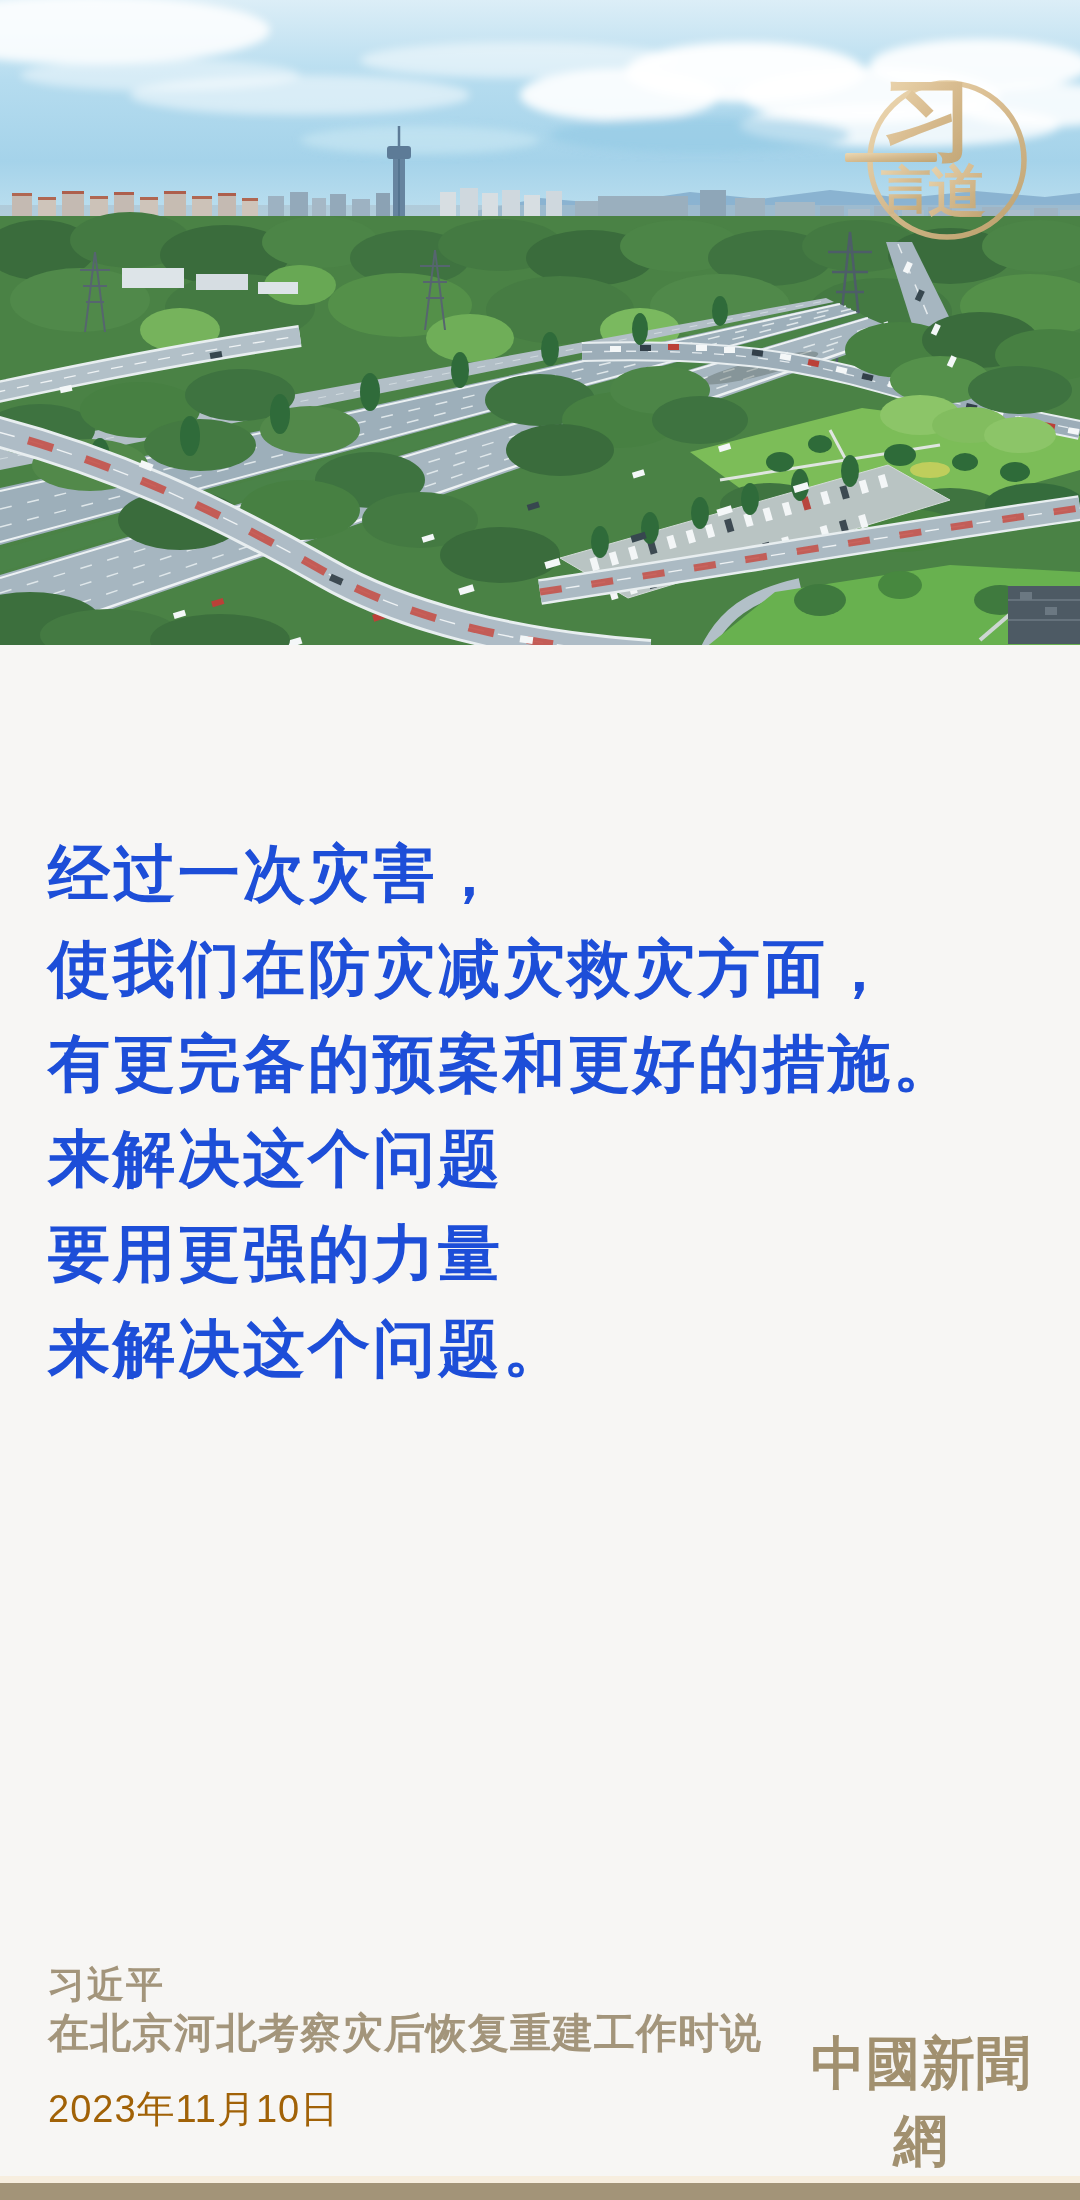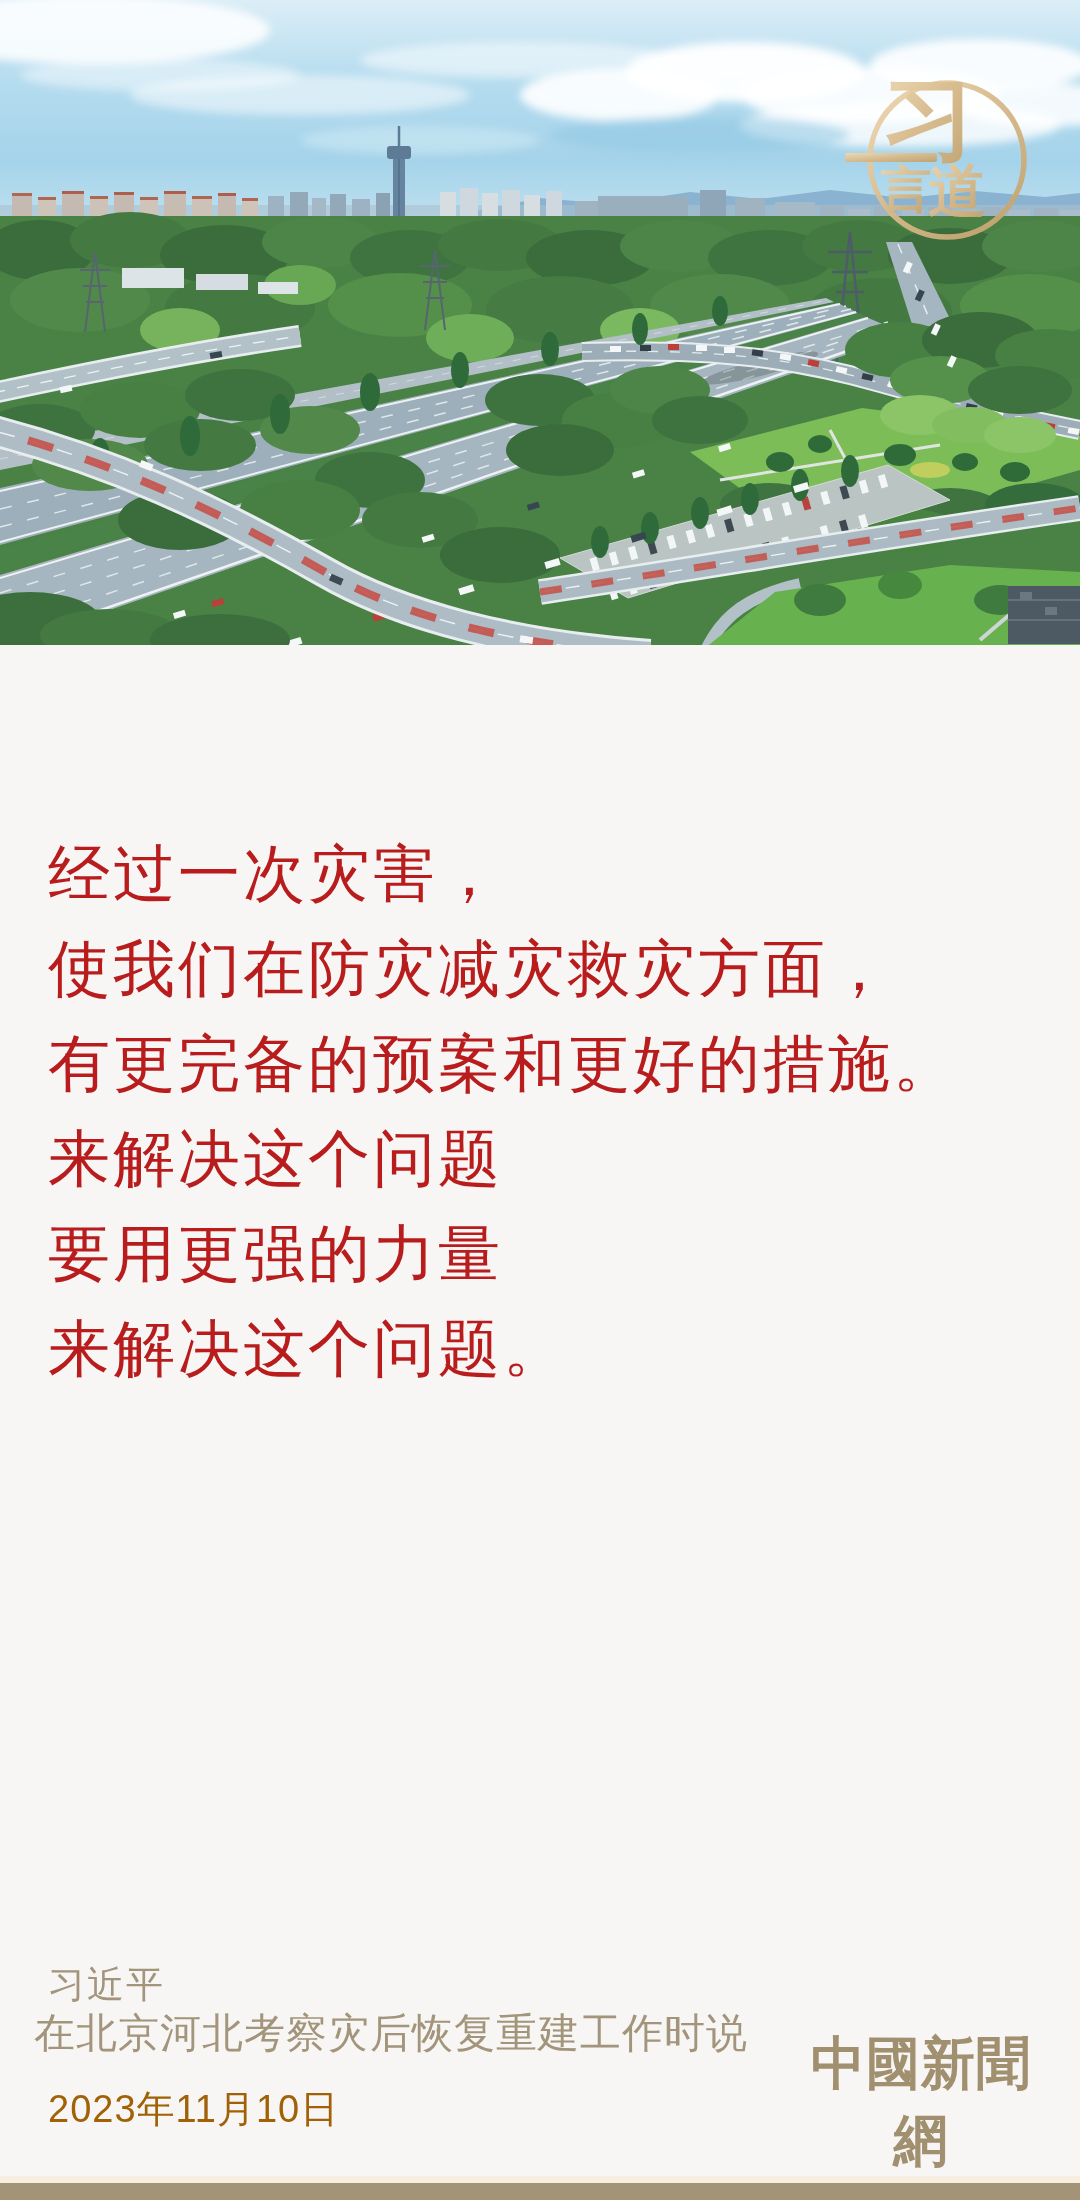--- a/index.html
+++ b/index.html
@@ -8,29 +8,29 @@
     background:#f7f6f4; overflow:hidden;
     font-family:"Liberation Sans", sans-serif;
   }
   .photo { position:absolute; left:0; top:0; width:1080px; height:645px; }
   .photo svg { display:block; }
 
   .quote {
     position:absolute; left:48px; top:826px; width:990px;
     font-family:"DejaVu Serif", serif;
     font-size:62px; line-height:95px; letter-spacing:3px;
-    font-weight:400; color:#b91c1c;
+    font-weight:700; color:#1d4ed8;
   }
   .attr-speaker {
     position:absolute; left:48px; top:1960px;
-    font-size:37px; font-weight:normal; color:#a3957b; letter-spacing:2px;
+    font-size:37px; font-weight:bold; color:#a3957b; letter-spacing:2px;
   }
   .attr-occasion {
-    position:absolute; left:34px; top:2006px;
-    font-size:41px; font-weight:normal; color:#a3957b; letter-spacing:1px;
+    position:absolute; left:48px; top:2006px;
+    font-size:41px; font-weight:bold; color:#a3957b; letter-spacing:1px;
   }
   .attr-date {
     position:absolute; left:48px; top:2084px;
     font-size:38px; color:#a16207; letter-spacing:1px;
   }
   .cn-wrap { position:absolute; right:26px; top:2030px; width:266px; text-align:center; }
   .cn-name {
     font-family:"DejaVu Serif", serif; font-size:54px; font-weight:bold;
     color:#a1906f; letter-spacing:1px; transform:scaleY(1.06);
   }

